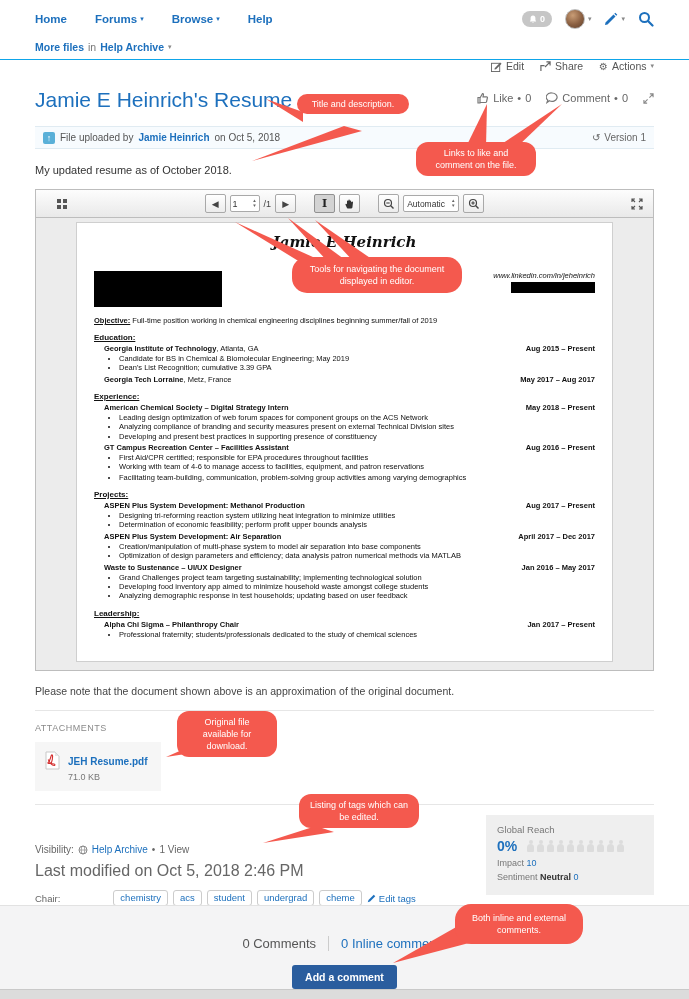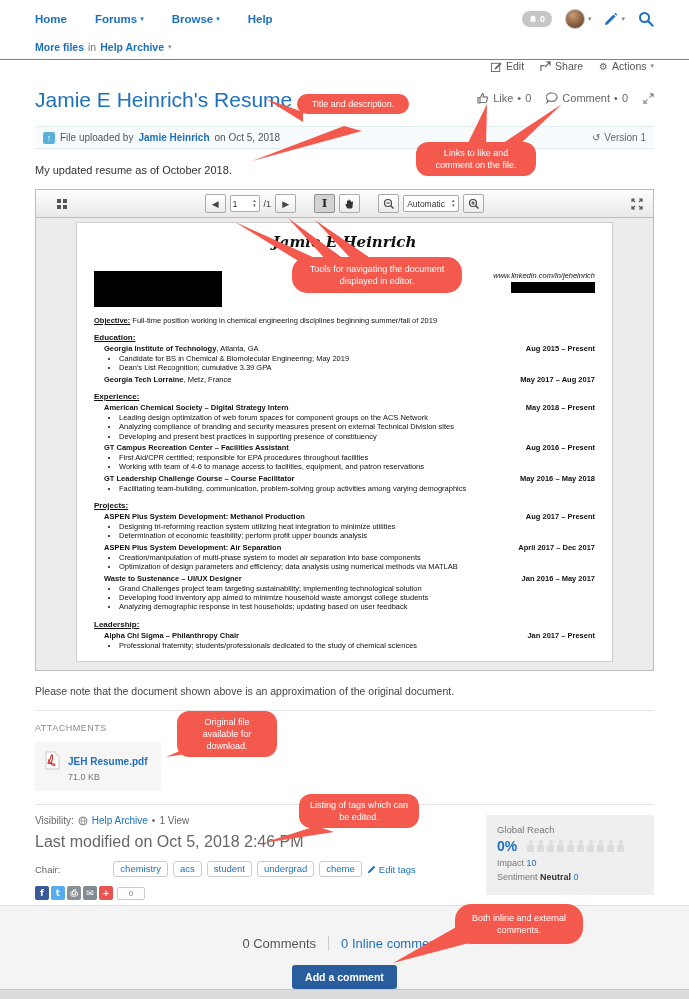--- a/index.html
+++ b/index.html
@@ -86,21 +86,21 @@
 
   
   .attach-label { margin-top:12px; font-size:9px; letter-spacing:.5px; color:#8a8a8a; }
   .attach-card { margin-top:9px; display:inline-flex; align-items:flex-start; gap:8px; background:#f6f6f6; padding:9px 14px 9px 10px; min-width:115px; }
   .attach-name { color:#1d70bd; font-size:10px; font-weight:bold; text-decoration:none; cursor:pointer; }
   .attach-size { color:#777; font-size:9px; margin-top:3px; }
 
   
   .finfo { margin-top:10px; display:flex; }
   .finfo-left { flex:1; }
-  .vis-line { font-size:10px; color:#666; display:flex; align-items:center; gap:4px; }
+  .vis-line { font-size:10px; color:#666; display:flex; align-items:center; gap:4px;margin-top:29px; }
   .vis-line a { color:#1d70bd; text-decoration:none; cursor:pointer; }
   .modified { font-size:16px; color:#666; margin-top:7px; }
   .tags-line { margin-top:10px; display:flex; align-items:center; gap:5px; font-size:9.5px; color:#666; flex-wrap:wrap; }
   .tag-pill { border:1px solid #ccc; border-radius:3px; background:#fff; color:#1d70bd; padding:1px 6px 2px; font-size:9.5px; text-decoration:none; cursor:pointer; }
   .edit-tags { color:#1d70bd; display:flex; align-items:center; gap:3px; text-decoration:none; cursor:pointer; }
   .social-row { margin-top:9px; display:flex; align-items:center; gap:2px; }
   .soc { width:14px; height:14px; border-radius:2px; display:flex; align-items:center; justify-content:center; color:#fff; font-size:9px; font-weight:bold; cursor:pointer; }
   .soc-count { width:28px; height:13px; border:1px solid #ccc; border-radius:2px; font-size:8px; color:#888; display:flex; align-items:center; justify-content:center; margin-left:2px; }
 
   .gr-card { width:168px; height:80px; background:#efefef; padding:9px 11px; }
@@ -380,24 +380,20 @@
     <div class="r-entry-row">
       <span><span>GT Campus Recreation Center – Facilities Assistant</span><span class="sfx"></span></span>
       <span class="dt">Aug 2016 – Present</span>
     </div>
     <ul class="r-bullets">
                       <li>First Aid/CPR certified; responsible for EPA procedures throughout facilities</li>
                       <li>Working with team of 4-6 to manage access to facilities, equipment, and patron reservations</li>
                     </ul>
   </div>
                   <div class="r-entry">
-    <div class="r-entry-row">
-      <span><span>GT Leadership Challenge Course – Course Facilitator</span><span class="sfx"></span></span>
-      <span class="dt">May 2016 – May 2018</span>
-    </div>
     <ul class="r-bullets">
                       <li>Facilitating team-building, communication, problem-solving group activities among varying demographics</li>
                     </ul>
   </div>
                 </div>
   </div>
               <div class="r-section">
     <div class="r-heading">Projects:</div>
     <div>
                   <div class="r-entry">
@@ -410,21 +406,21 @@
                       <li>Determination of economic feasibility; perform profit upper bounds analysis</li>
                     </ul>
   </div>
                   <div class="r-entry">
     <div class="r-entry-row">
       <span><span>ASPEN Plus System Development: Air Separation</span><span class="sfx"></span></span>
       <span class="dt">April 2017 – Dec 2017</span>
     </div>
     <ul class="r-bullets">
                       <li>Creation/manipulation of multi-phase system to model air separation into base components</li>
-                      <li>Optimization of design parameters and efficiency; data analysis using numerical methods via MATLAB</li>
+                      <li>Optimization of design parameters and efficiency; data analysis patron numerical methods via MATLAB</li>
                     </ul>
   </div>
                   <div class="r-entry">
     <div class="r-entry-row">
       <span><span>Waste to Sustenance – UI/UX Designer</span><span class="sfx"></span></span>
       <span class="dt">Jan 2016 – May 2017</span>
     </div>
     <ul class="r-bullets">
                       <li>Grand Challenges project team targeting sustainability; implementing technological solution</li>
                       <li>Developing food inventory app aimed to minimize household waste amongst college students</li>

